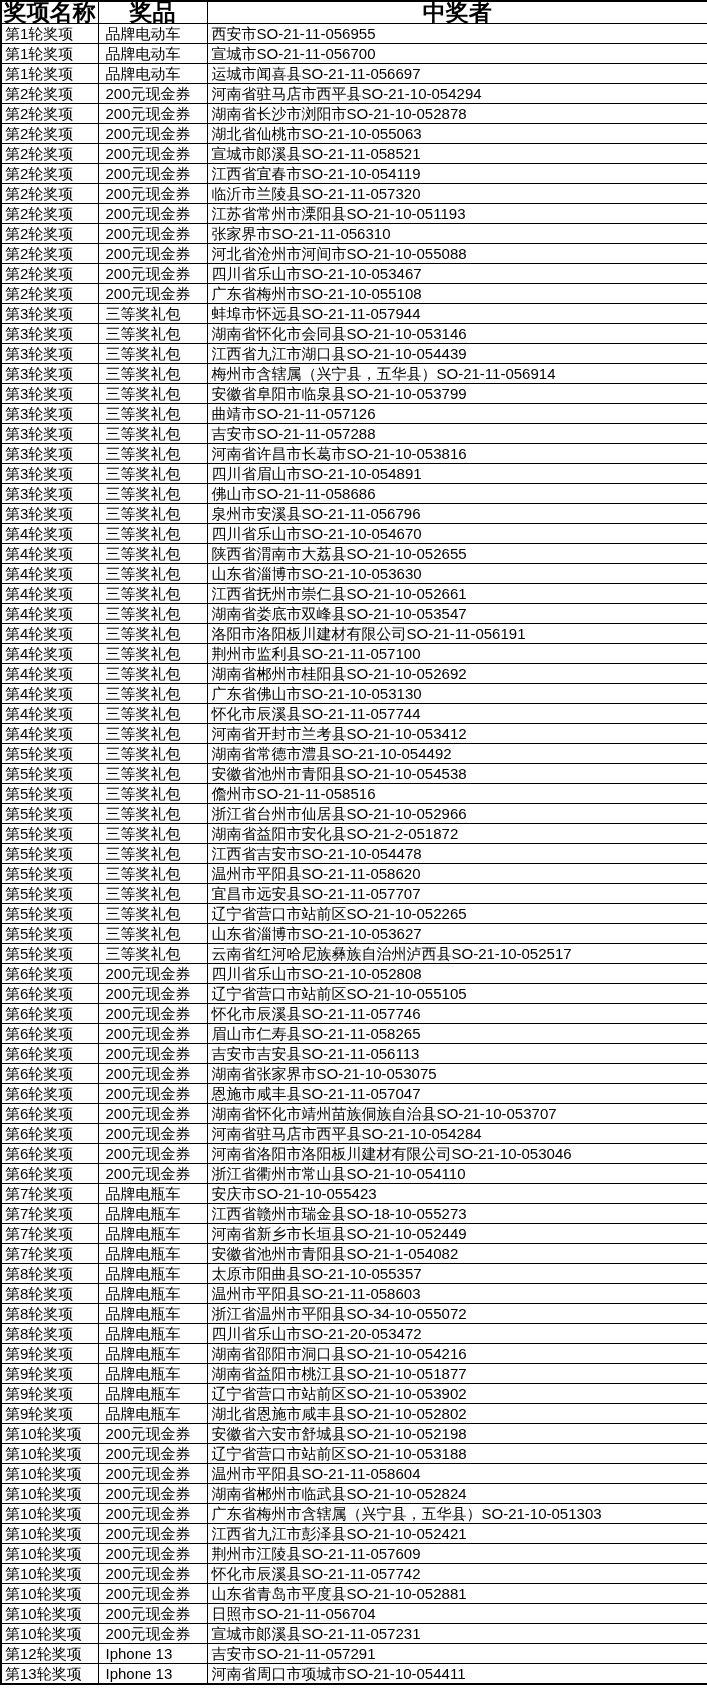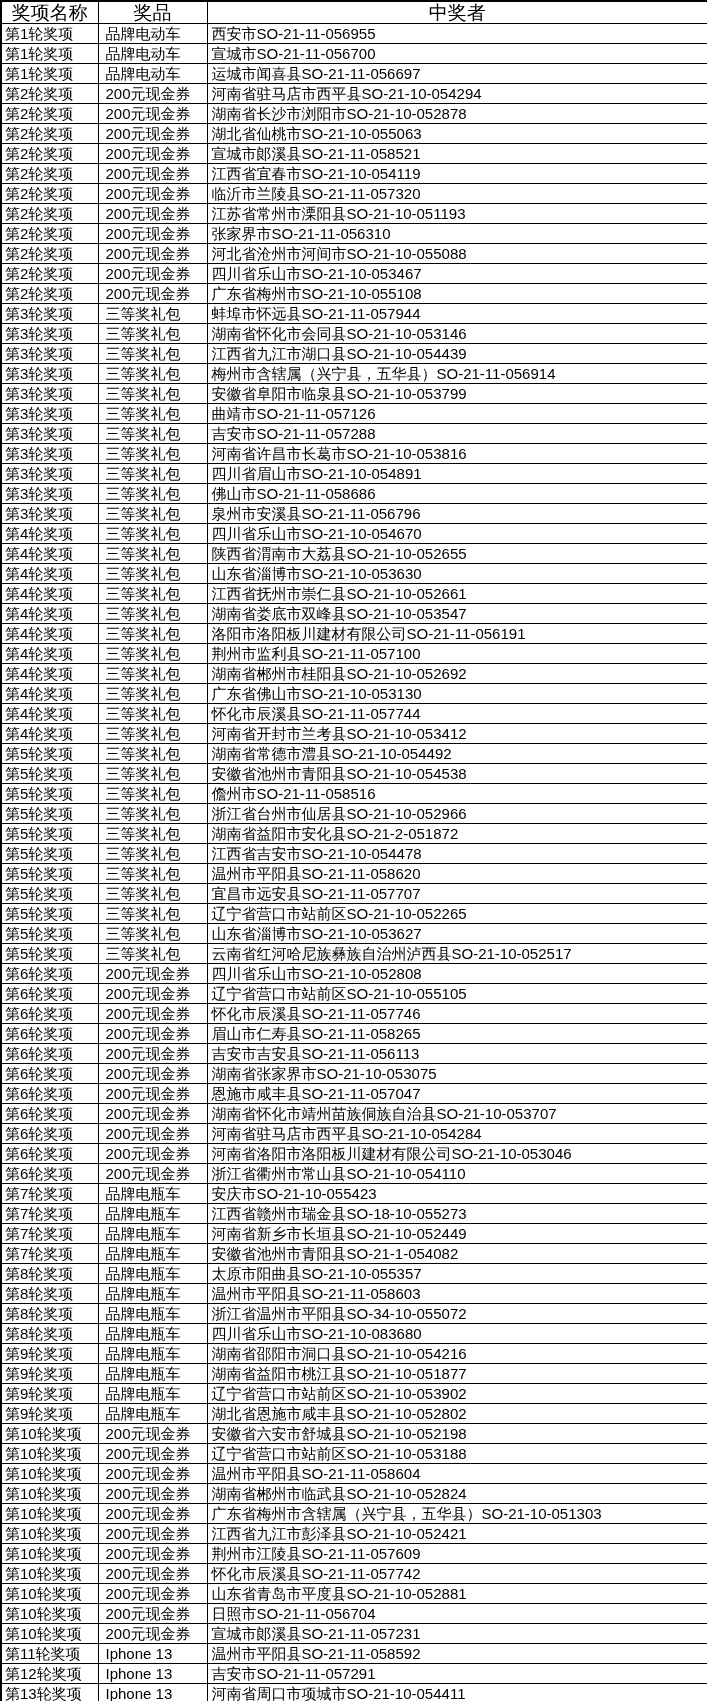--- a/index.html
+++ b/index.html
@@ -20,22 +20,22 @@
   col.c2{width:501px}
   th,td{
     border:1px solid #000;
     white-space:nowrap;
     overflow:hidden;
     padding:0;
     font-weight:normal;
   }
   th{
     height:21px;
-    font-size:19px;
-    font-weight:normal;
+    font-size:23px;
+    font-weight:bold;
     text-align:center;
     line-height:21px;
   }
   td{
     height:19px;
     font-size:15px;
     line-height:19px;
     text-align:left;
   }
   td.c0{padding-left:3px}
@@ -380,21 +380,21 @@
         <td class="c2">温州市平阳县SO-21-11-058603</td>
       </tr>
       <tr>
         <td class="c0">第8轮奖项</td>
         <td class="c1">品牌电瓶车</td>
         <td class="c2">浙江省温州市平阳县SO-34-10-055072</td>
       </tr>
       <tr>
         <td class="c0">第8轮奖项</td>
         <td class="c1">品牌电瓶车</td>
-        <td class="c2">四川省乐山市SO-21-10-083680</td>
+        <td class="c2">四川省乐山市SO-21-20-053472</td>
       </tr>
       <tr>
         <td class="c0">第9轮奖项</td>
         <td class="c1">品牌电瓶车</td>
         <td class="c2">湖南省邵阳市洞口县SO-21-10-054216</td>
       </tr>
       <tr>
         <td class="c0">第9轮奖项</td>
         <td class="c1">品牌电瓶车</td>
         <td class="c2">湖南省益阳市桃江县SO-21-10-051877</td>
@@ -456,25 +456,20 @@
       </tr>
       <tr>
         <td class="c0">第10轮奖项</td>
         <td class="c1">200元现金券</td>
         <td class="c2">日照市SO-21-11-056704</td>
       </tr>
       <tr>
         <td class="c0">第10轮奖项</td>
         <td class="c1">200元现金券</td>
         <td class="c2">宣城市郞溪县SO-21-11-057231</td>
-      </tr>
-      <tr>
-        <td class="c0">第11轮奖项</td>
-        <td class="c1">Iphone 13</td>
-        <td class="c2">温州市平阳县SO-21-11-058592</td>
       </tr>
       <tr>
         <td class="c0">第12轮奖项</td>
         <td class="c1">Iphone 13</td>
         <td class="c2">吉安市SO-21-11-057291</td>
       </tr>
       <tr>
         <td class="c0">第13轮奖项</td>
         <td class="c1">Iphone 13</td>
         <td class="c2">河南省周口市项城市SO-21-10-054411</td>

